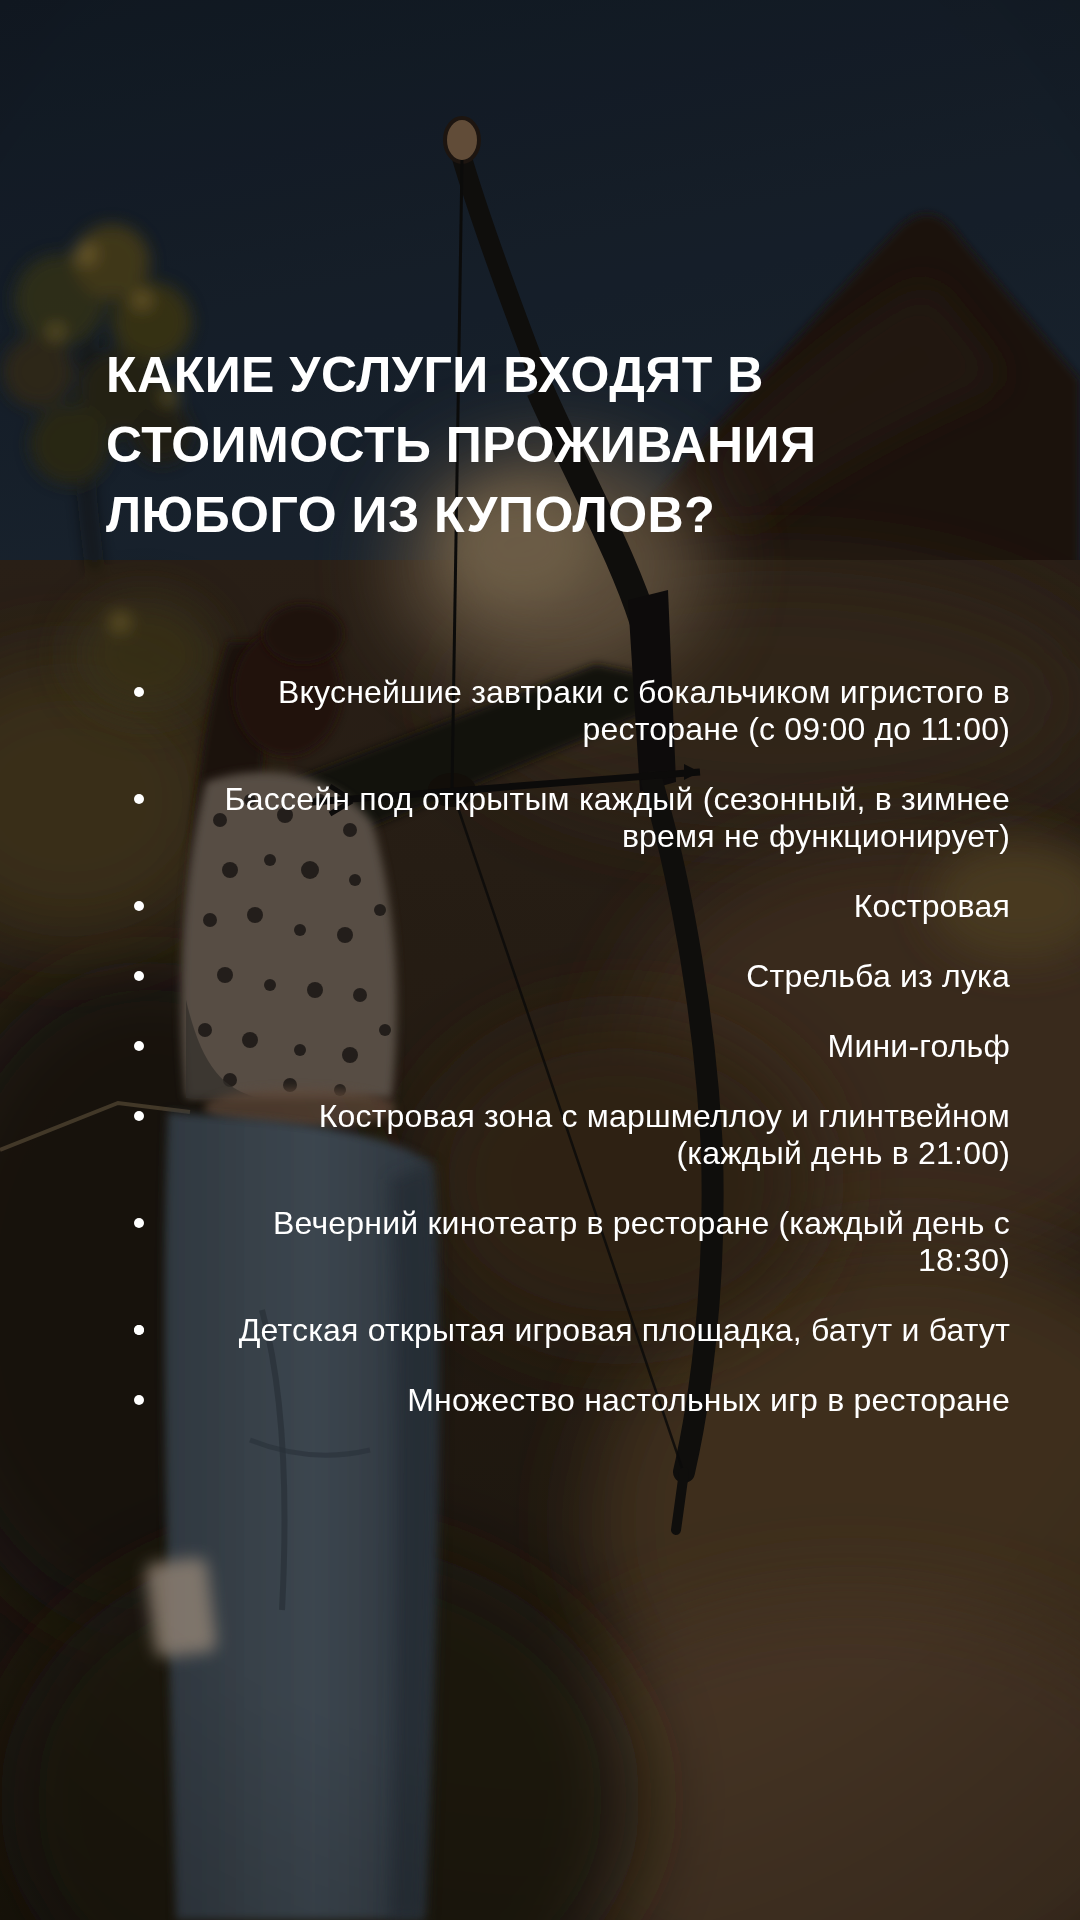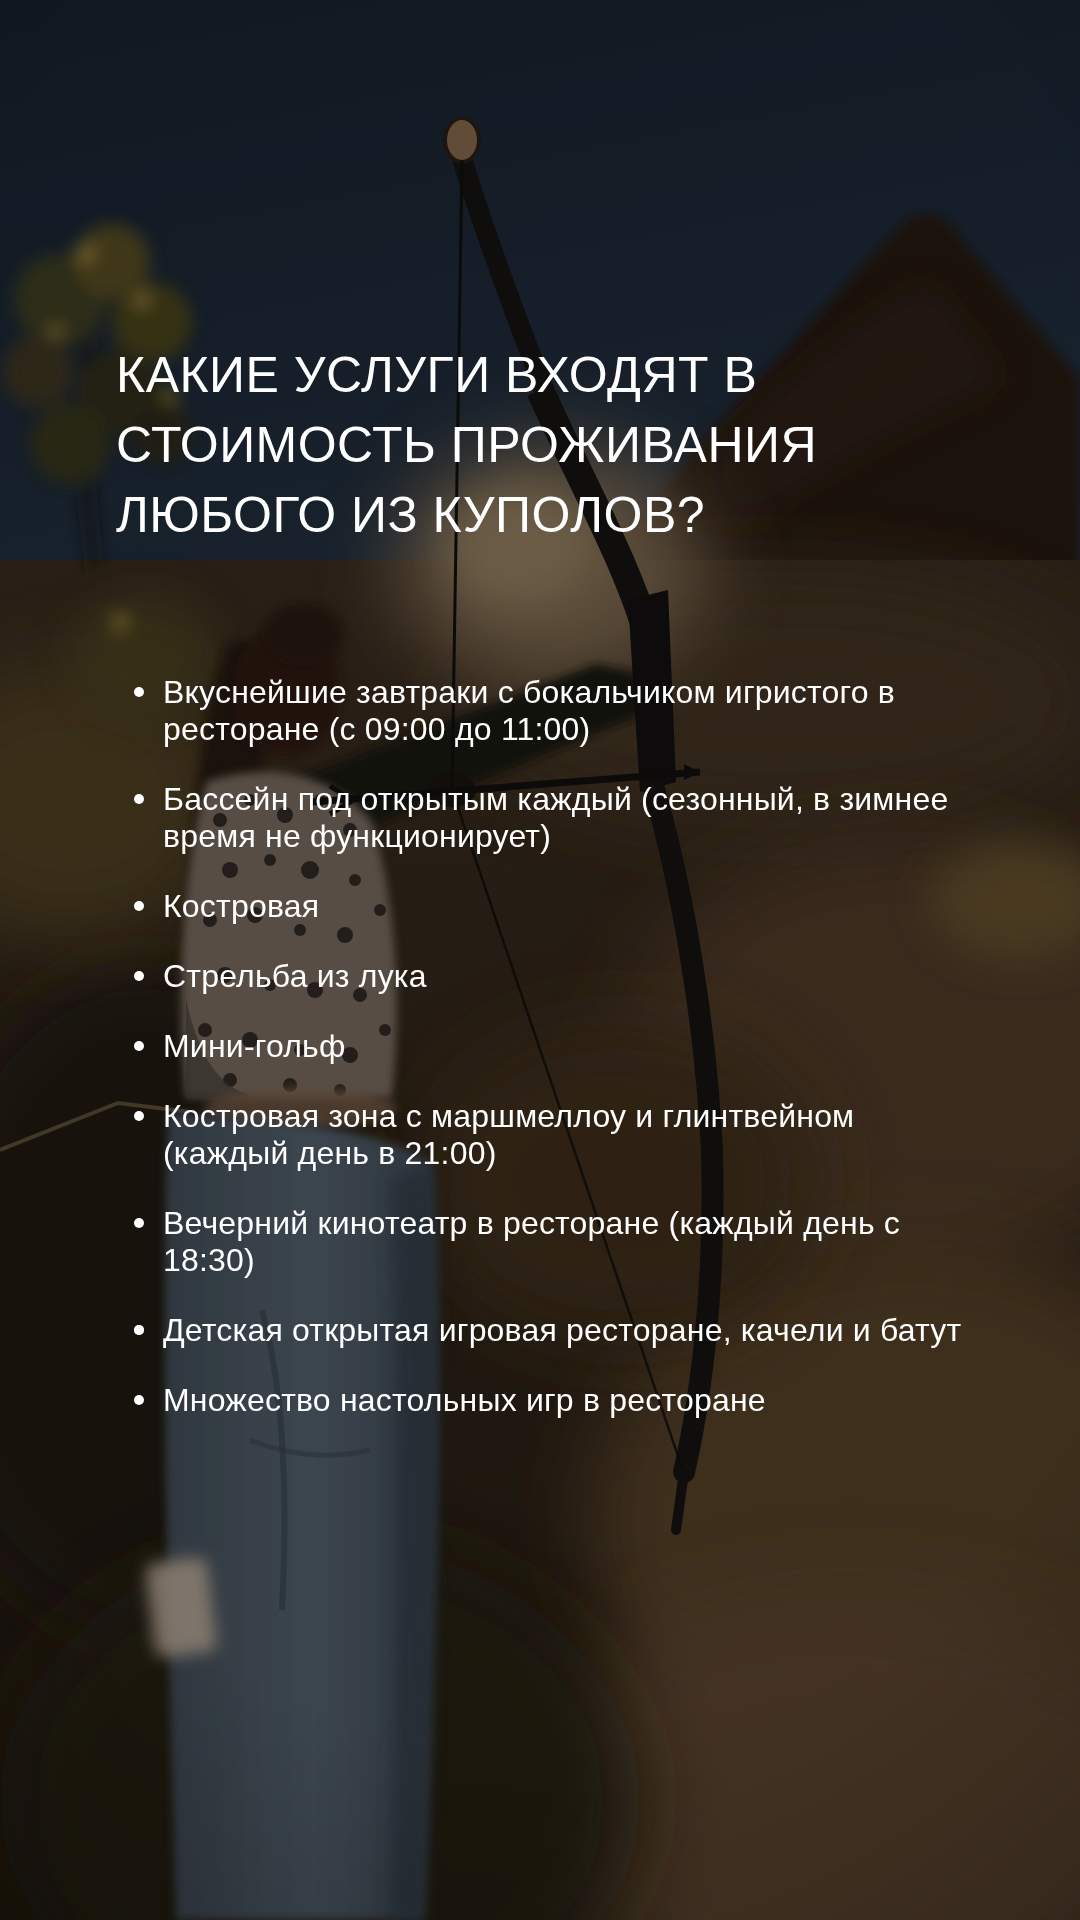--- a/index.html
+++ b/index.html
@@ -8,38 +8,39 @@
     position:relative;overflow:hidden;
     background:#1a140d;
     font-family:"Liberation Sans", sans-serif;
   }
   .bg-svg{position:absolute;inset:0;z-index:0;display:block;}
   .overlay{position:absolute;inset:0;z-index:1;background:rgba(8,10,14,0.24);}
   .vignette{position:absolute;inset:0;z-index:2;
     background:radial-gradient(ellipse 120% 90% at 50% 42%, rgba(0,0,0,0) 55%, rgba(0,0,0,0.42) 100%);}
   .content{position:absolute;inset:0;z-index:3;color:#ffffff;}
   .title{
-    position:absolute;left:116px;top:340px;width:880px;
+    position:absolute;left:106px;top:340px;width:880px;
     margin:0;
-    font-size:50px;line-height:70px;font-weight:normal;
+    font-size:50px;line-height:70px;font-weight:bold;
     letter-spacing:0.5px;
     white-space:pre-line;
     color:#ffffff;
   }
   .services{
     position:absolute;left:110px;top:674px;width:900px;
     margin:0;padding:0;list-style:none;
   }
   .services li{
     position:relative;
     padding-left:53px;
     margin-bottom:33px;
     font-size:32px;line-height:37px;font-weight:normal;
     letter-spacing:0.2px;
     white-space:pre-line;
+    text-align:right;
   }
   .services li .bullet{
     position:absolute;left:24px;top:13px;
     width:10px;height:10px;border-radius:50%;
     background:#ffffff;
   }
 </style>
 </head>
 <body>
 
@@ -207,16 +208,16 @@
     <li><span class="bullet"></span><span>Бассейн под открытым каждый (сезонный, в зимнее
 время не функционирует)</span></li>
     <li><span class="bullet"></span><span>Костровая</span></li>
     <li><span class="bullet"></span><span>Стрельба из лука</span></li>
     <li><span class="bullet"></span><span>Мини-гольф</span></li>
     <li><span class="bullet"></span><span>Костровая зона с маршмеллоу и глинтвейном
 (каждый день в 21:00)</span></li>
     <li><span class="bullet"></span><span>Вечерний кинотеатр в ресторане (каждый день с
 18:30)</span></li>
     <li><span class="bullet"></span></li>
-    <li><span class="bullet"></span><span>Детская открытая игровая ресторане, качели и батут</span></li>
+    <li><span class="bullet"></span><span>Детская открытая игровая площадка, батут и батут</span></li>
     <li><span class="bullet"></span><span>Множество настольных игр в ресторане</span></li>
   </ul>
 </div>
 
 </body></html>

